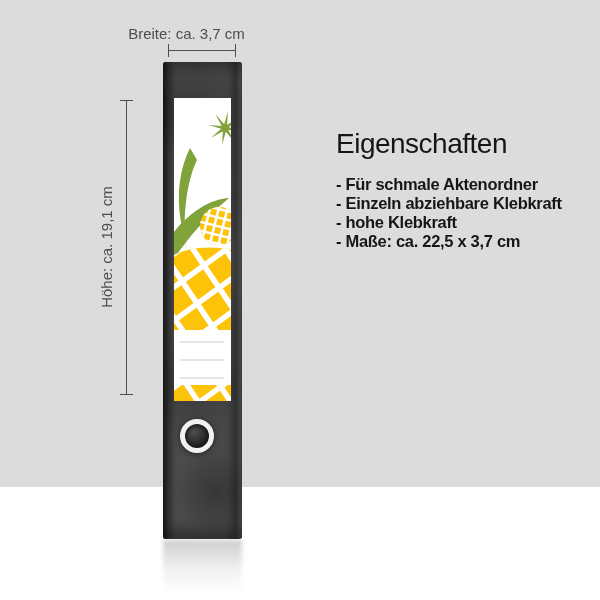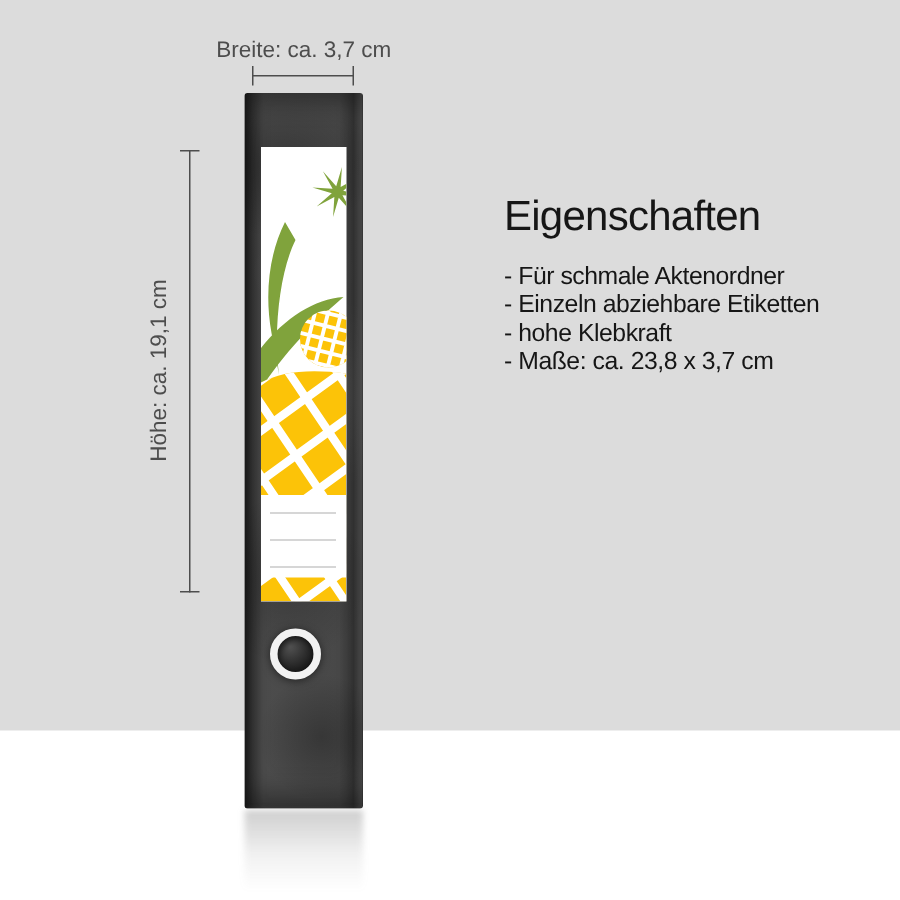--- a/index.html
+++ b/index.html
@@ -43,37 +43,37 @@
   
   .ring{
     position:absolute;left:17px;top:357px;width:34px;height:34px;border-radius:50%;
     border:5px solid #f2f2f2;
     background:radial-gradient(circle at 35% 30%, #525252, #303030 45%, #161616 80%);
     box-shadow:0 1px 6px rgba(0,0,0,.55), inset 1px 2px 4px rgba(0,0,0,.6);
   }
 
   
   .dim{position:absolute;color:var(--c-annotation_gray);}
-  .dim-width-text{left:120px;top:25px;width:165px;text-align:center;font-size:15px;}
+  .dim-width-text{left:104px;top:25px;width:165px;text-align:center;font-size:15px;}
   .dim-width-line{left:168px;top:50px;width:68px;height:1px;background:var(--c-annotation_gray);}
   .dim-width-tick-l{left:168px;top:44px;width:1px;height:13px;background:var(--c-annotation_gray);}
   .dim-width-tick-r{left:235px;top:44px;width:1px;height:13px;background:var(--c-annotation_gray);}
   .dim-height-line{left:126px;top:100px;width:1px;height:295px;background:var(--c-annotation_gray);}
   .dim-height-tick-t{left:120px;top:100px;width:13px;height:1px;background:var(--c-annotation_gray);}
   .dim-height-tick-b{left:120px;top:394px;width:13px;height:1px;background:var(--c-annotation_gray);}
   .dim-height-text{
     left:106px;top:247px;font-size:15px;white-space:nowrap;
     transform:translate(-50%,-50%) rotate(-90deg);
   }
 
   
   .features{position:absolute;left:336px;top:128px;color:var(--c-text_black);}
   .features-title{font-size:28px;font-weight:400;letter-spacing:-.5px;line-height:32px;}
   .features-list{list-style:none;margin-top:15px;}
-  .features-list li{font-size:16.5px;font-weight:400;line-height:19px;letter-spacing:-.3px;white-space:nowrap;}
+  .features-list li{font-size:16.5px;font-weight:700;line-height:19px;letter-spacing:-.3px;white-space:nowrap;}
 </style>
 </head>
 <body>
 
 <div class="stage">
 
   <div class="floor"></div>
 
   <div class="dim dim-width-text">Breite: ca. 3,7 cm</div>
   <div class="dim dim-width-line"></div>
@@ -129,19 +129,19 @@
 
     <div class="ring"></div>
   </div>
 
   <div class="spine-reflection"></div>
 
   <div class="features">
     <div class="features-title">Eigenschaften</div>
     <ul class="features-list">
       <li>- Für schmale Aktenordner</li>
-      <li>- Einzeln abziehbare Etiketten</li>
+      <li>- Einzeln abziehbare Klebkraft</li>
       <li>- hohe Klebkraft</li>
-      <li>- Maße: ca. 23,8 x 3,7 cm</li>
+      <li>- Maße: ca. 22,5 x 3,7 cm</li>
     </ul>
   </div>
 
 </div>
 
 </body></html>

